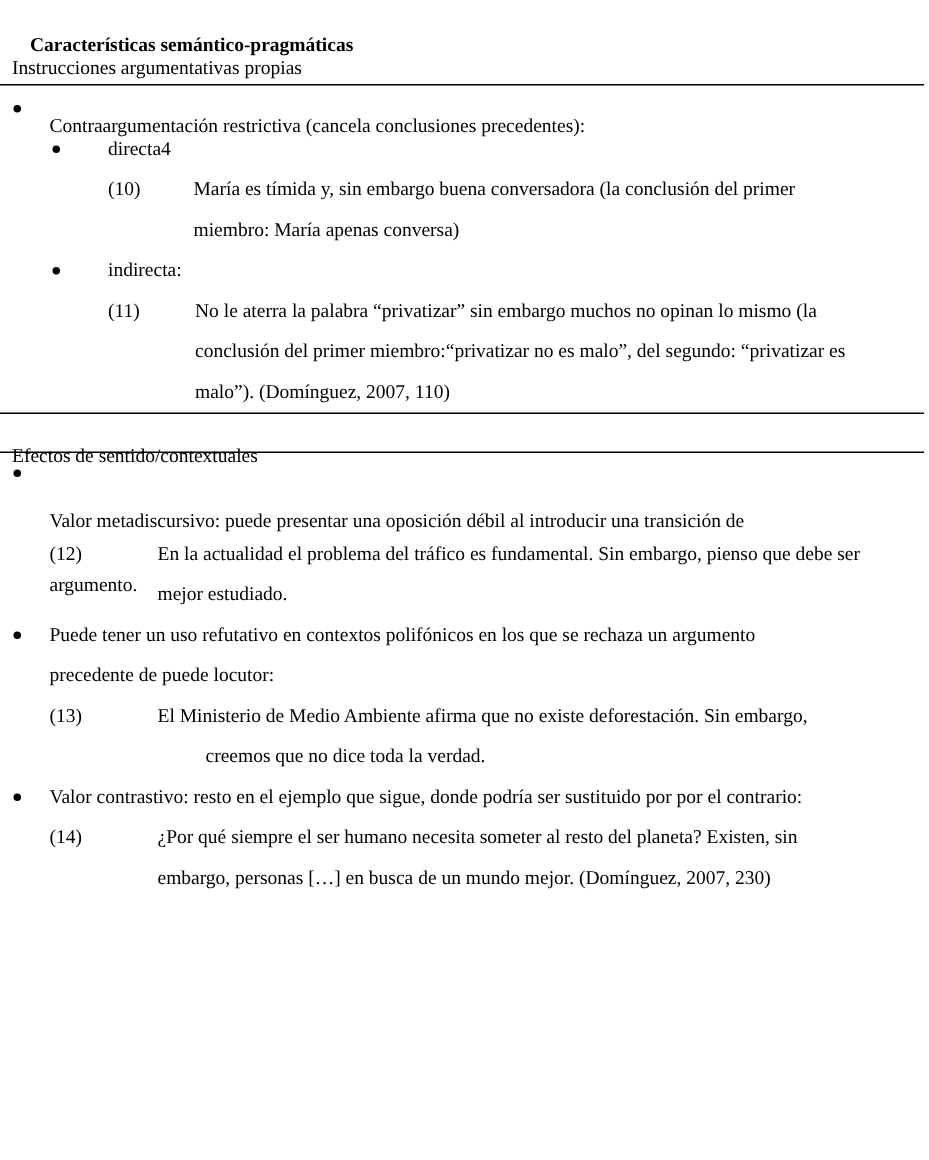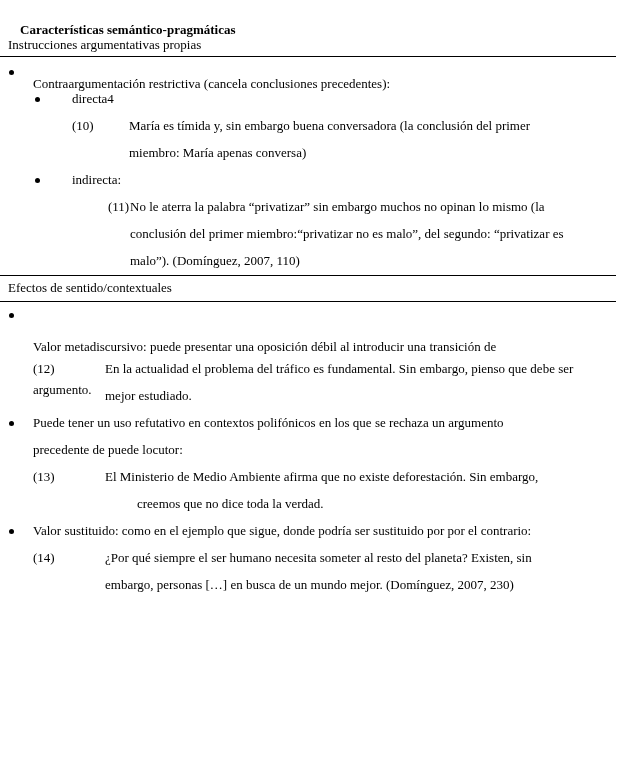--- a/index.html
+++ b/index.html
@@ -26,41 +26,41 @@
   <div class="abs" style="left:33px;top:64px;margin-top:12px;">Contraargumentación restrictiva (cancela conclusiones precedentes):</div>
 
   <div class="bullet" style="left:35px;top:97px;"></div>
   <div class="abs" style="left:72px;top:91px;">directa4</div>
   <div class="abs" style="left:72px;top:118px;">(10)</div>
   <div class="abs" style="left:129px;top:118px;">María es tímida y, sin embargo buena conversadora (la conclusión del primer</div>
   <div class="abs" style="left:129px;top:145px;">miembro: María apenas conversa)</div>
 
   <div class="bullet" style="left:35px;top:178px;"></div>
   <div class="abs" style="left:72px;top:172px;">indirecta:</div>
-  <div class="abs" style="left:72px;top:199px;margin-left:36px;">(11)</div>
+  <div class="abs" style="left:72px;top:199px;">(11)</div>
   <div class="abs" style="left:130px;top:199px;">No le aterra la palabra “privatizar” sin embargo muchos no opinan lo mismo (la</div>
   <div class="abs" style="left:130px;top:226px;">conclusión del primer miembro:“privatizar no es malo”, del segundo: “privatizar es</div>
   <div class="abs" style="left:130px;top:253px;">malo”). (Domínguez, 2007, 110)</div>
 
   <div class="rule" style="top:275px;"></div>
-  <div class="abs" style="left:8px;top:280px;">Efectos de sentido/contextuales</div>
+  <div class="abs" style="left:8px;top:296px;">Efectos de sentido/contextuales</div>
   <div class="rule" style="top:301px;"></div>
 
   <div class="bullet" style="left:9px;top:313px;"></div>
   <div class="abs" style="left:33px;top:307px;margin-top:32px;">Valor metadiscursivo: puede presentar una oposición débil al introducir una transición de</div>
   <div class="abs" style="left:33px;top:334px;margin-top:48px;">argumento.</div>
   <div class="abs" style="left:33px;top:361px;">(12)</div>
   <div class="abs" style="left:105px;top:361px;">En la actualidad el problema del tráfico es fundamental. Sin embargo, pienso que debe ser</div>
   <div class="abs" style="left:105px;top:388px;">mejor estudiado.</div>
 
   <div class="bullet" style="left:9px;top:421px;"></div>
   <div class="abs" style="left:33px;top:415px;">Puede tener un uso refutativo en contextos polifónicos en los que se rechaza un argumento</div>
   <div class="abs" style="left:33px;top:442px;">precedente de puede locutor:</div>
   <div class="abs" style="left:33px;top:469px;">(13)</div>
   <div class="abs" style="left:105px;top:469px;">El Ministerio de Medio Ambiente afirma que no existe deforestación. Sin embargo,</div>
   <div class="abs" style="left:105px;top:496px;margin-left:32px;">creemos que no dice toda la verdad.</div>
 
   <div class="bullet" style="left:9px;top:529px;"></div>
-  <div class="abs" style="left:33px;top:523px;">Valor sustituido: como en el ejemplo que sigue, donde podría ser sustituido por por el contrario:</div>
+  <div class="abs" style="left:33px;top:523px;">Valor contrastivo: resto en el ejemplo que sigue, donde podría ser sustituido por por el contrario:</div>
   <div class="abs" style="left:33px;top:550px;">(14)</div>
   <div class="abs" style="left:105px;top:550px;">¿Por qué siempre el ser humano necesita someter al resto del planeta? Existen, sin</div>
   <div class="abs" style="left:105px;top:577px;">embargo, personas […] en busca de un mundo mejor. (Domínguez, 2007, 230)</div>
 </div>
 
 </body></html>

